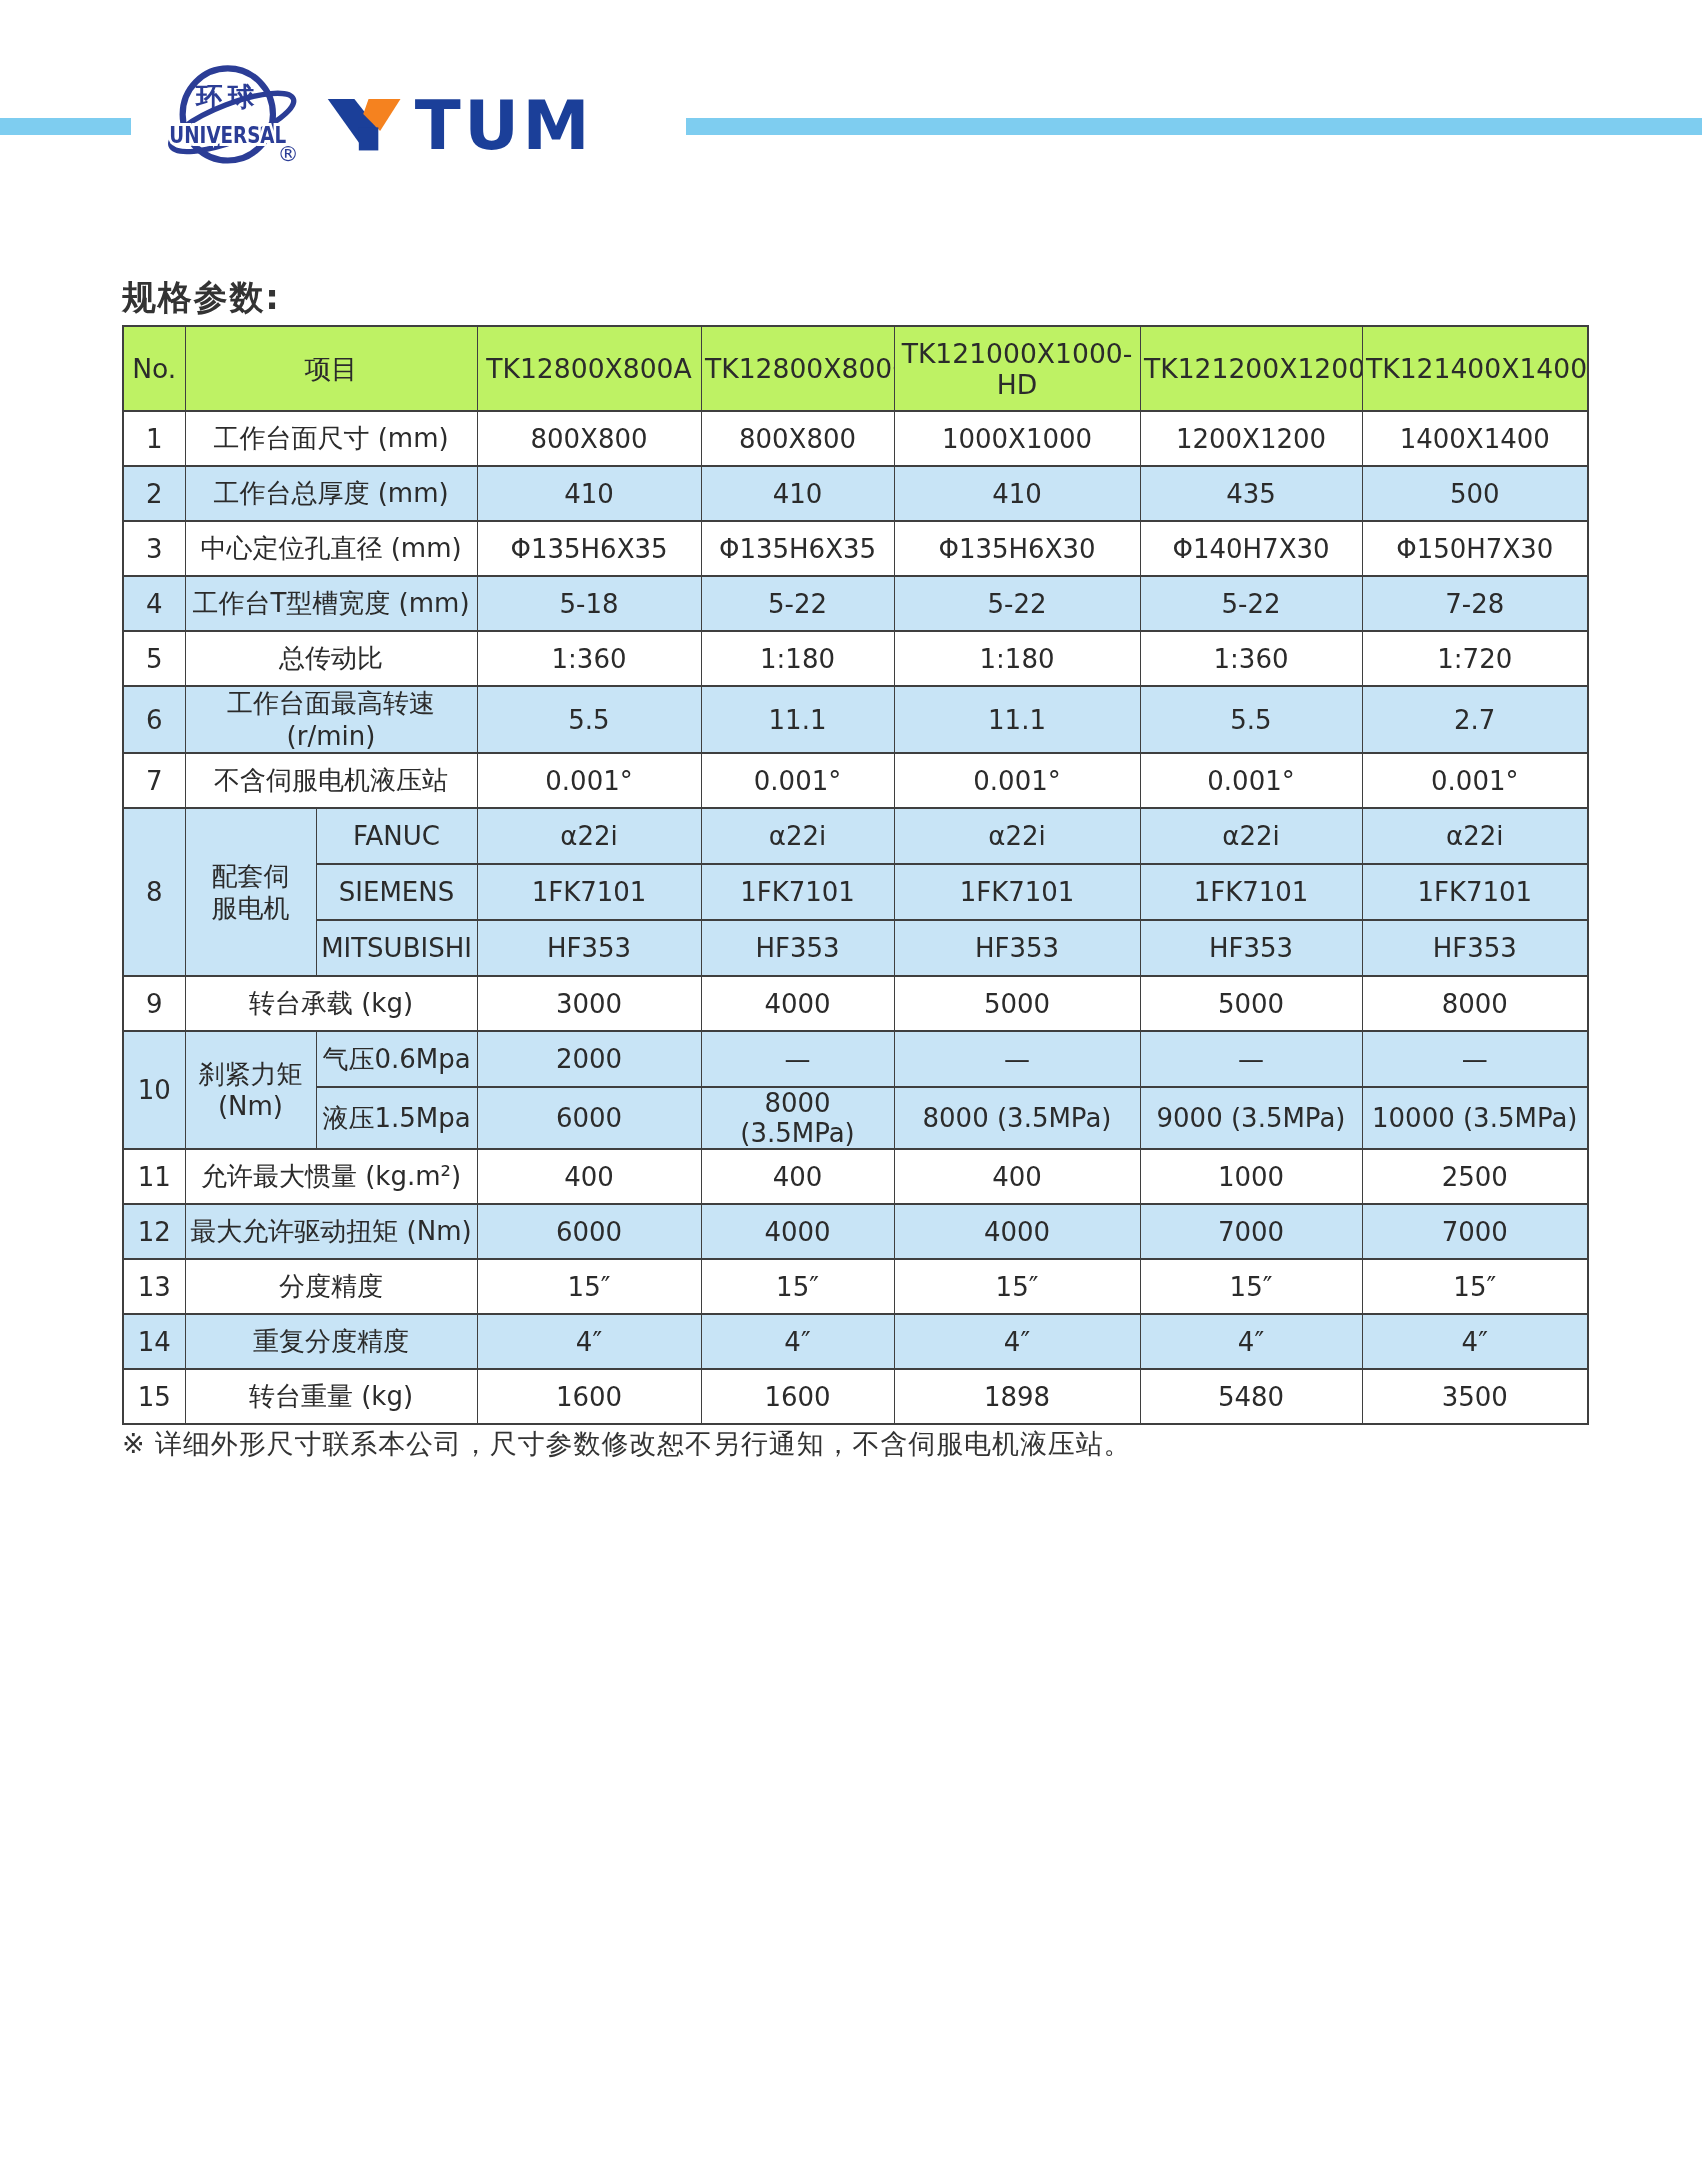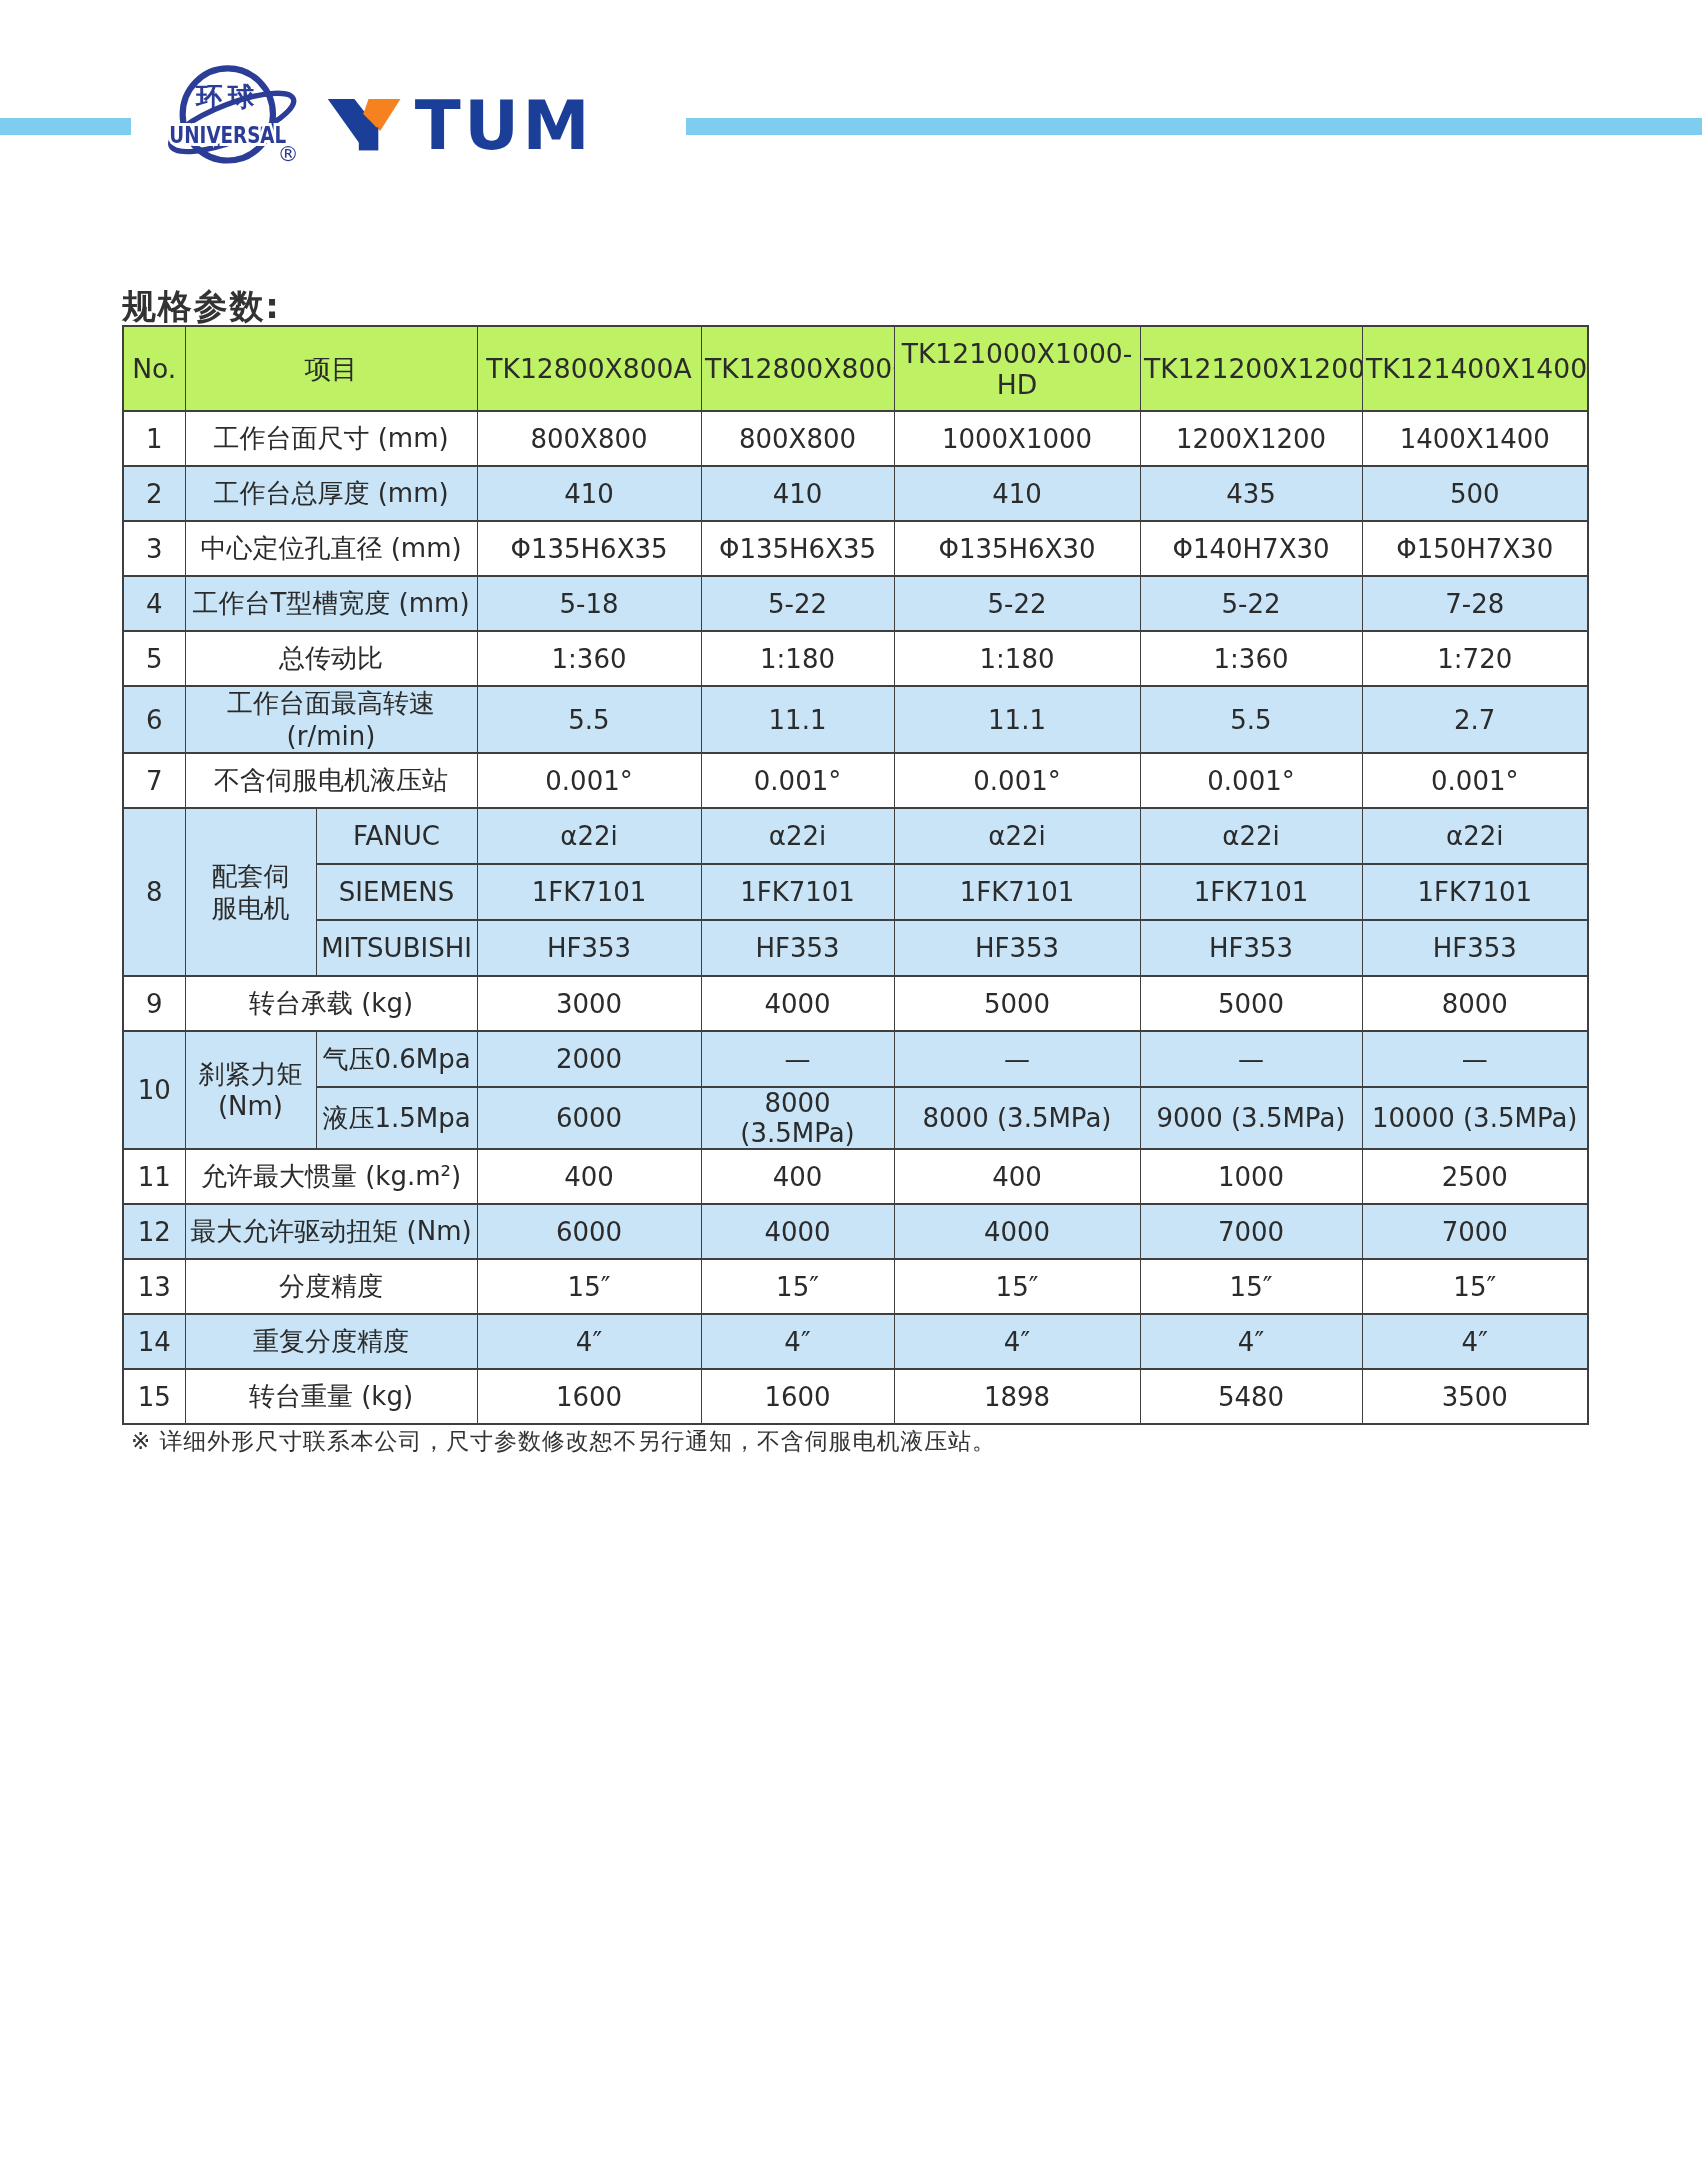--- a/index.html
+++ b/index.html
@@ -12,21 +12,21 @@
   .band{position:absolute;top:118px;height:17px;background:#7ECDF0;}
   .band-left{left:0;width:131px;}
   .band-right{left:686px;width:1016px;}
 
   
   .globe{position:absolute;left:164px;top:64px;width:140px;height:108px;overflow:visible;}
   .wordmark{position:absolute;left:326px;top:99px;width:337px;height:55px;overflow:visible;}
 
   
   .title{
-    position:absolute;left:122px;top:284px;font-size:34px;font-weight:600;
+    position:absolute;left:122px;top:275px;font-size:34px;font-weight:600;
     color:#333333;letter-spacing:1.8px;
   }
 
   
   .table-wrap{position:absolute;left:122px;top:325px;}
   table{
     border-collapse:collapse;table-layout:fixed;width:1466px;
     border:2.7px solid #3F3F3F;font-size:26px;
   }
   th,td{
@@ -36,21 +36,21 @@
   }
   thead th{background:#bef264;height:83px;font-size:26.6px;font-weight:400;}
   tr.normal{height:55px;}
   tr.sub{height:56px;}
   tr.shaded td{background:#C8E4F6;}
   tr.plain td{background:#ffffff;}
   .lbl{white-space:pre-line;line-height:1.25;}
 
   
   .footnote{
-    position:absolute;left:131px;top:1426px;font-size:23px;color:#333333;
+    position:absolute;left:122px;top:1426px;font-size:27px;color:#333333;
     letter-spacing:0.9px;
   }
 </style>
 </head>
 <body>
 
 <div class="band band-left"></div>
 <div class="band band-right"></div>
 
 <svg class="globe" viewBox="0 0 158 122">

